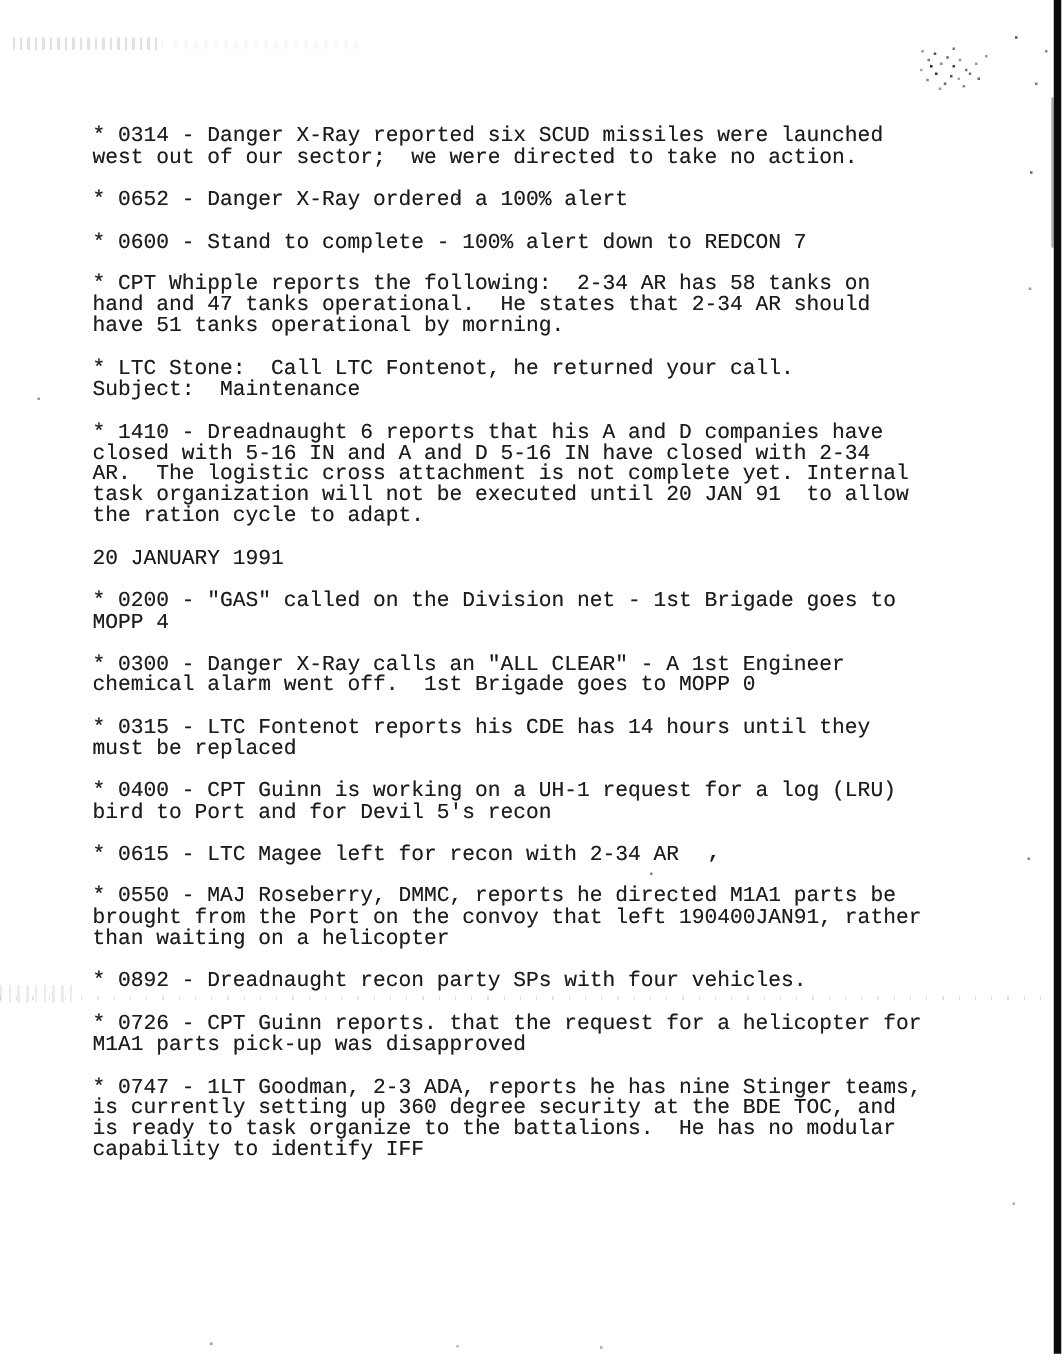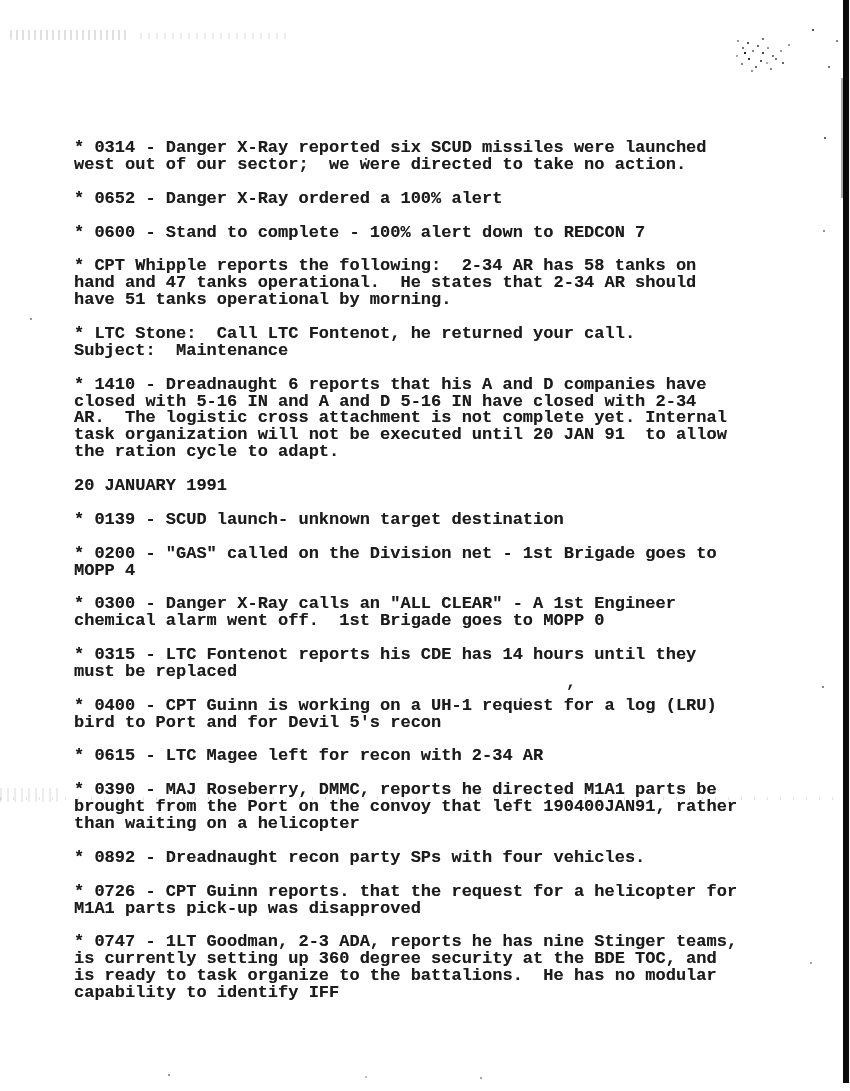--- a/index.html
+++ b/index.html
@@ -16,24 +16,23 @@
     font-family: "Liberation Mono", "DejaVu Sans Mono", monospace;
   }
   
   .content {
     position: absolute;
     left: 74px;
     top: 102px;
     width: 710px;
     font-size: 17px;
     line-height: 16.9px;
-    font-weight: bold;
+    font-weight: normal;
     color: #1c1c1c;
     text-shadow: 0 0 0.5px rgba(25,25,25,0.55);
-    margin-top: 38px;
   }
   .content p {
     margin: 0 0 16.9px 0;
     white-space: pre-wrap;
   }
   .content p:last-child { margin-bottom: 0; }
 
   
   .scan-band {
     position: absolute;
@@ -149,31 +148,30 @@
 hand and 47 tanks operational.  He states that 2-34 AR should
 have 51 tanks operational by morning.</p>
     <p>* LTC Stone:  Call LTC Fontenot, he returned your call.
 Subject:  Maintenance</p>
     <p>* 1410 - Dreadnaught 6 reports that his A and D companies have
 closed with 5-16 IN and A and D 5-16 IN have closed with 2-34
 AR.  The logistic cross attachment is not complete yet. Internal
 task organization will not be executed until 20 JAN 91  to allow
 the ration cycle to adapt.</p>
     <p>20 JANUARY 1991</p>
-    <p>* 0139 - SCUD launch- unknown target destination</p>
     <p>* 0200 - "GAS" called on the Division net - 1st Brigade goes to
 MOPP 4</p>
     <p>* 0300 - Danger X-Ray calls an "ALL CLEAR" - A 1st Engineer
 chemical alarm went off.  1st Brigade goes to MOPP 0</p>
     <p>* 0315 - LTC Fontenot reports his CDE has 14 hours until they
 must be replaced</p>
     <p>* 0400 - CPT Guinn is working on a UH-1 request for a log (LRU)
 bird to Port and for Devil 5's recon</p>
     <p>* 0615 - LTC Magee left for recon with 2-34 AR</p>
-    <p>* 0390 - MAJ Roseberry, DMMC, reports he directed M1A1 parts be
+    <p>* 0550 - MAJ Roseberry, DMMC, reports he directed M1A1 parts be
 brought from the Port on the convoy that left 190400JAN91, rather
 than waiting on a helicopter</p>
     <p>* 0892 - Dreadnaught recon party SPs with four vehicles.</p>
     <p>* 0726 - CPT Guinn reports. that the request for a helicopter for
 M1A1 parts pick-up was disapproved</p>
     <p>* 0747 - 1LT Goodman, 2-3 ADA, reports he has nine Stinger teams,
 is currently setting up 360 degree security at the BDE TOC, and
 is ready to task organize to the battalions.  He has no modular
 capability to identify IFF</p>
   </div>

